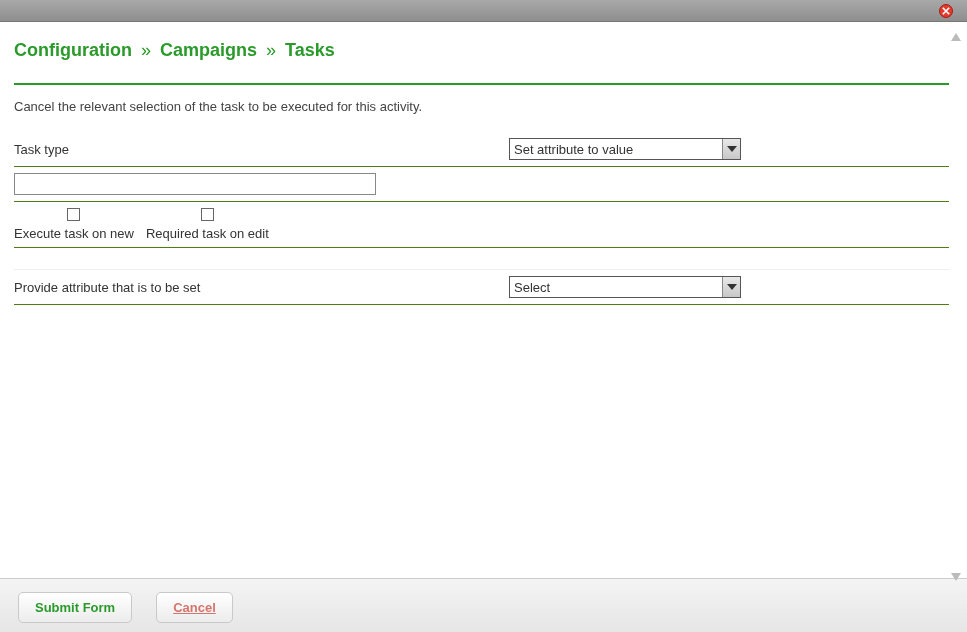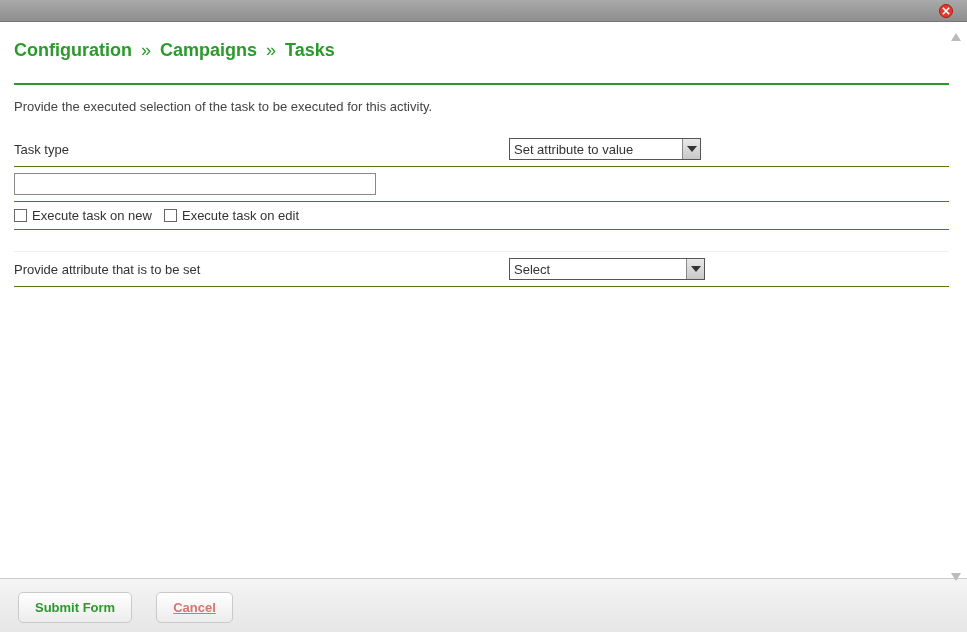--- a/index.html
+++ b/index.html
@@ -79,22 +79,22 @@
     .select-box {
       position: relative;
       display: inline-flex;
       align-items: center;
       border: 1px solid #555;
       background: #fff;
       height: 22px;
       padding-left: 4px;
       cursor: pointer;
     }
-    .select-box.wide { width: 192px; align-items: center; }
-    .select-box.med { width: 196px; }
+    .select-box.wide { width: 232px; align-items: center; }
+    .select-box.med { width: 232px; }
     .select-arrow {
       margin-left: auto;
       width: 18px;
       height: 100%;
       background: linear-gradient(to bottom, #e8e8e8, #c8c8c8);
       border-left: 1px solid #888;
       display: flex;
       align-items: center;
       justify-content: center;
     }
@@ -104,20 +104,21 @@
       height: 22px;
       width: 362px;
       padding: 2px 4px;
       font-size: 13px;
     }
     .checkbox-wrap {
       display: inline-flex;
       align-items: center;
       gap: 5px;
       cursor: pointer;
+      flex-direction: column;
     }
     .cbox {
       width: 13px;
       height: 13px;
       border: 1px solid #666;
       background: #fff;
     }
     .spacer-row { height: 22px; border-bottom: 1px solid #eee; }
     .bottom-bar {
       height: 54px;
@@ -154,21 +155,21 @@
 <div class="content-wrap">
 
   <div class="breadcrumb">
     <span>Configuration</span>
     <span class="sep">»</span>
     <span>Campaigns</span>
     <span class="sep">»</span>
     <span>Tasks</span>
   </div>
 
-  <div class="instruction">Provide the executed selection of the task to be executed for this activity.</div>
+  <div class="instruction">Cancel the relevant selection of the task to be executed for this activity.</div>
 
   <div class="form-row">
     <div class="form-label">Task type</div>
     <div class="form-control">
       <div class="select-box wide">
         <span>Set attribute to value</span>
         <span class="select-arrow">
           <svg viewBox="0 0 10 6">
               <path d="M0 0 L5 6 L10 0 Z" fill="#333"></path>
             </svg>
@@ -184,21 +185,21 @@
   </div>
 
   <div class="form-row">
     <div class="form-control">
       <label class="checkbox-wrap">
         <span class="cbox"></span>
         <span>Execute task on new</span>
       </label>
       <label class="checkbox-wrap">
         <span class="cbox"></span>
-        <span>Execute task on edit</span>
+        <span>Required task on edit</span>
       </label>
     </div>
   </div>
 
   <div class="spacer-row"></div>
 
   <div class="form-row">
     <div class="form-label">Provide attribute that is to be set</div>
     <div class="form-control">
       <div class="select-box med">

